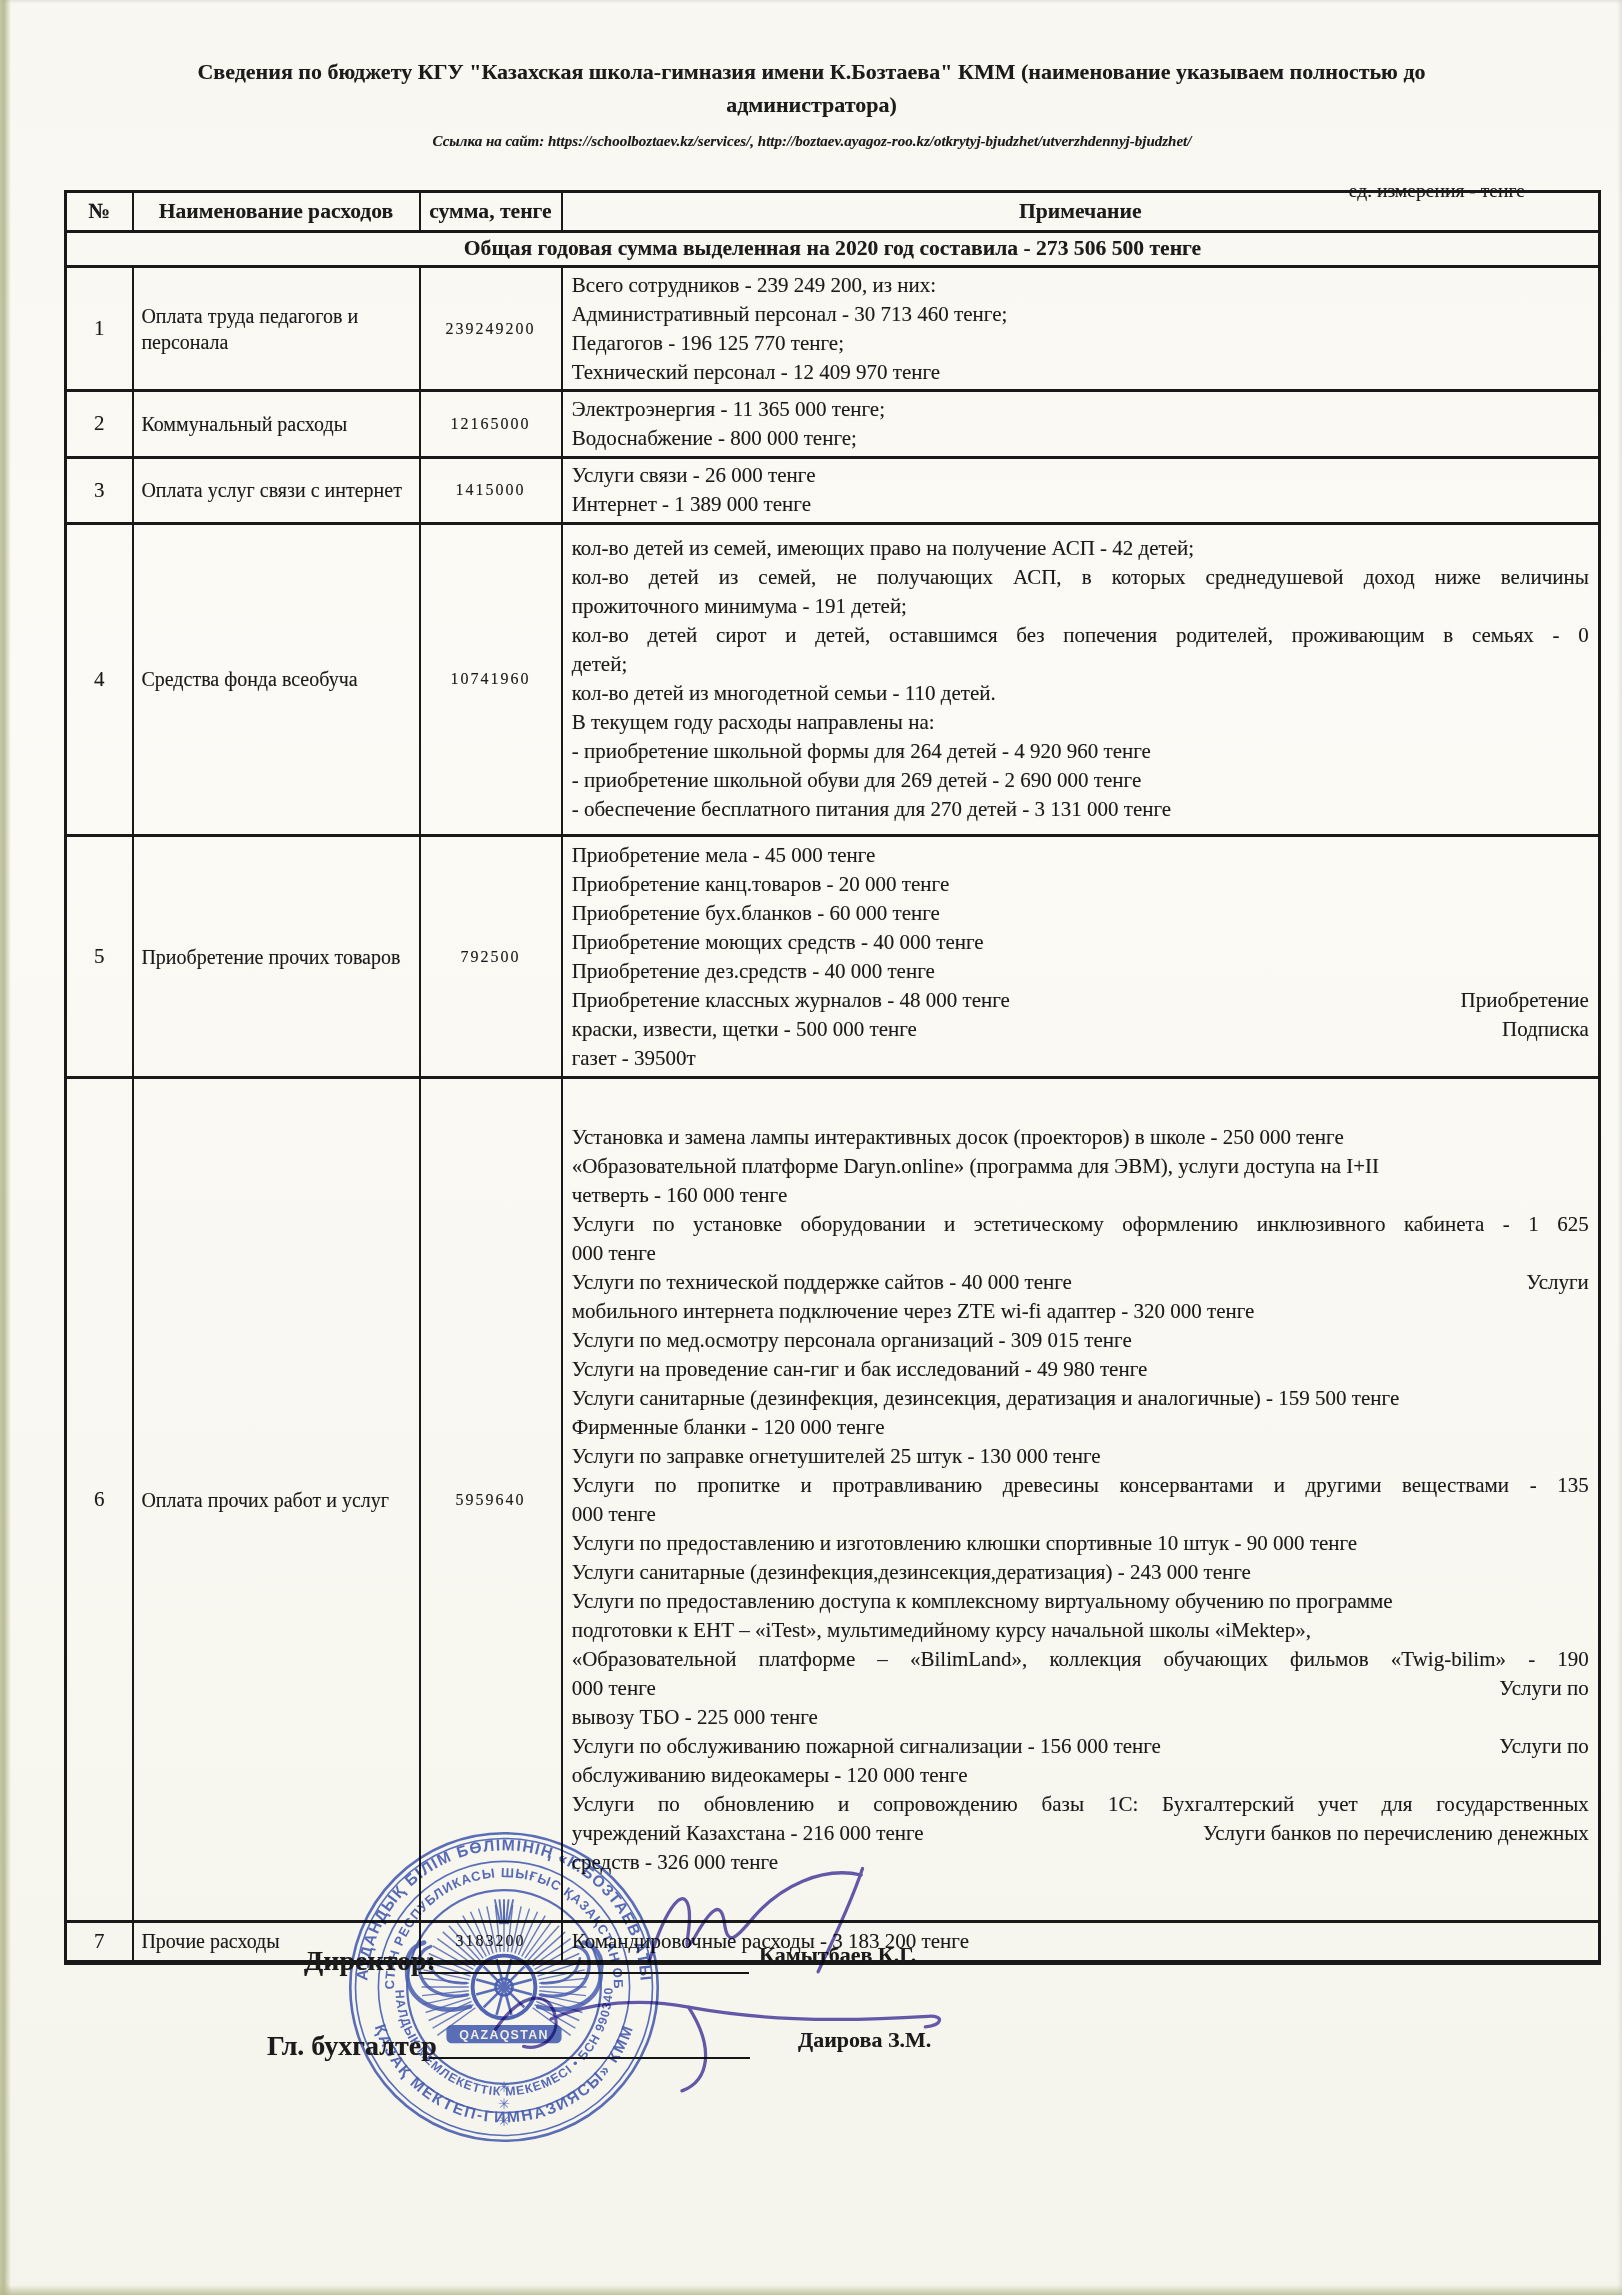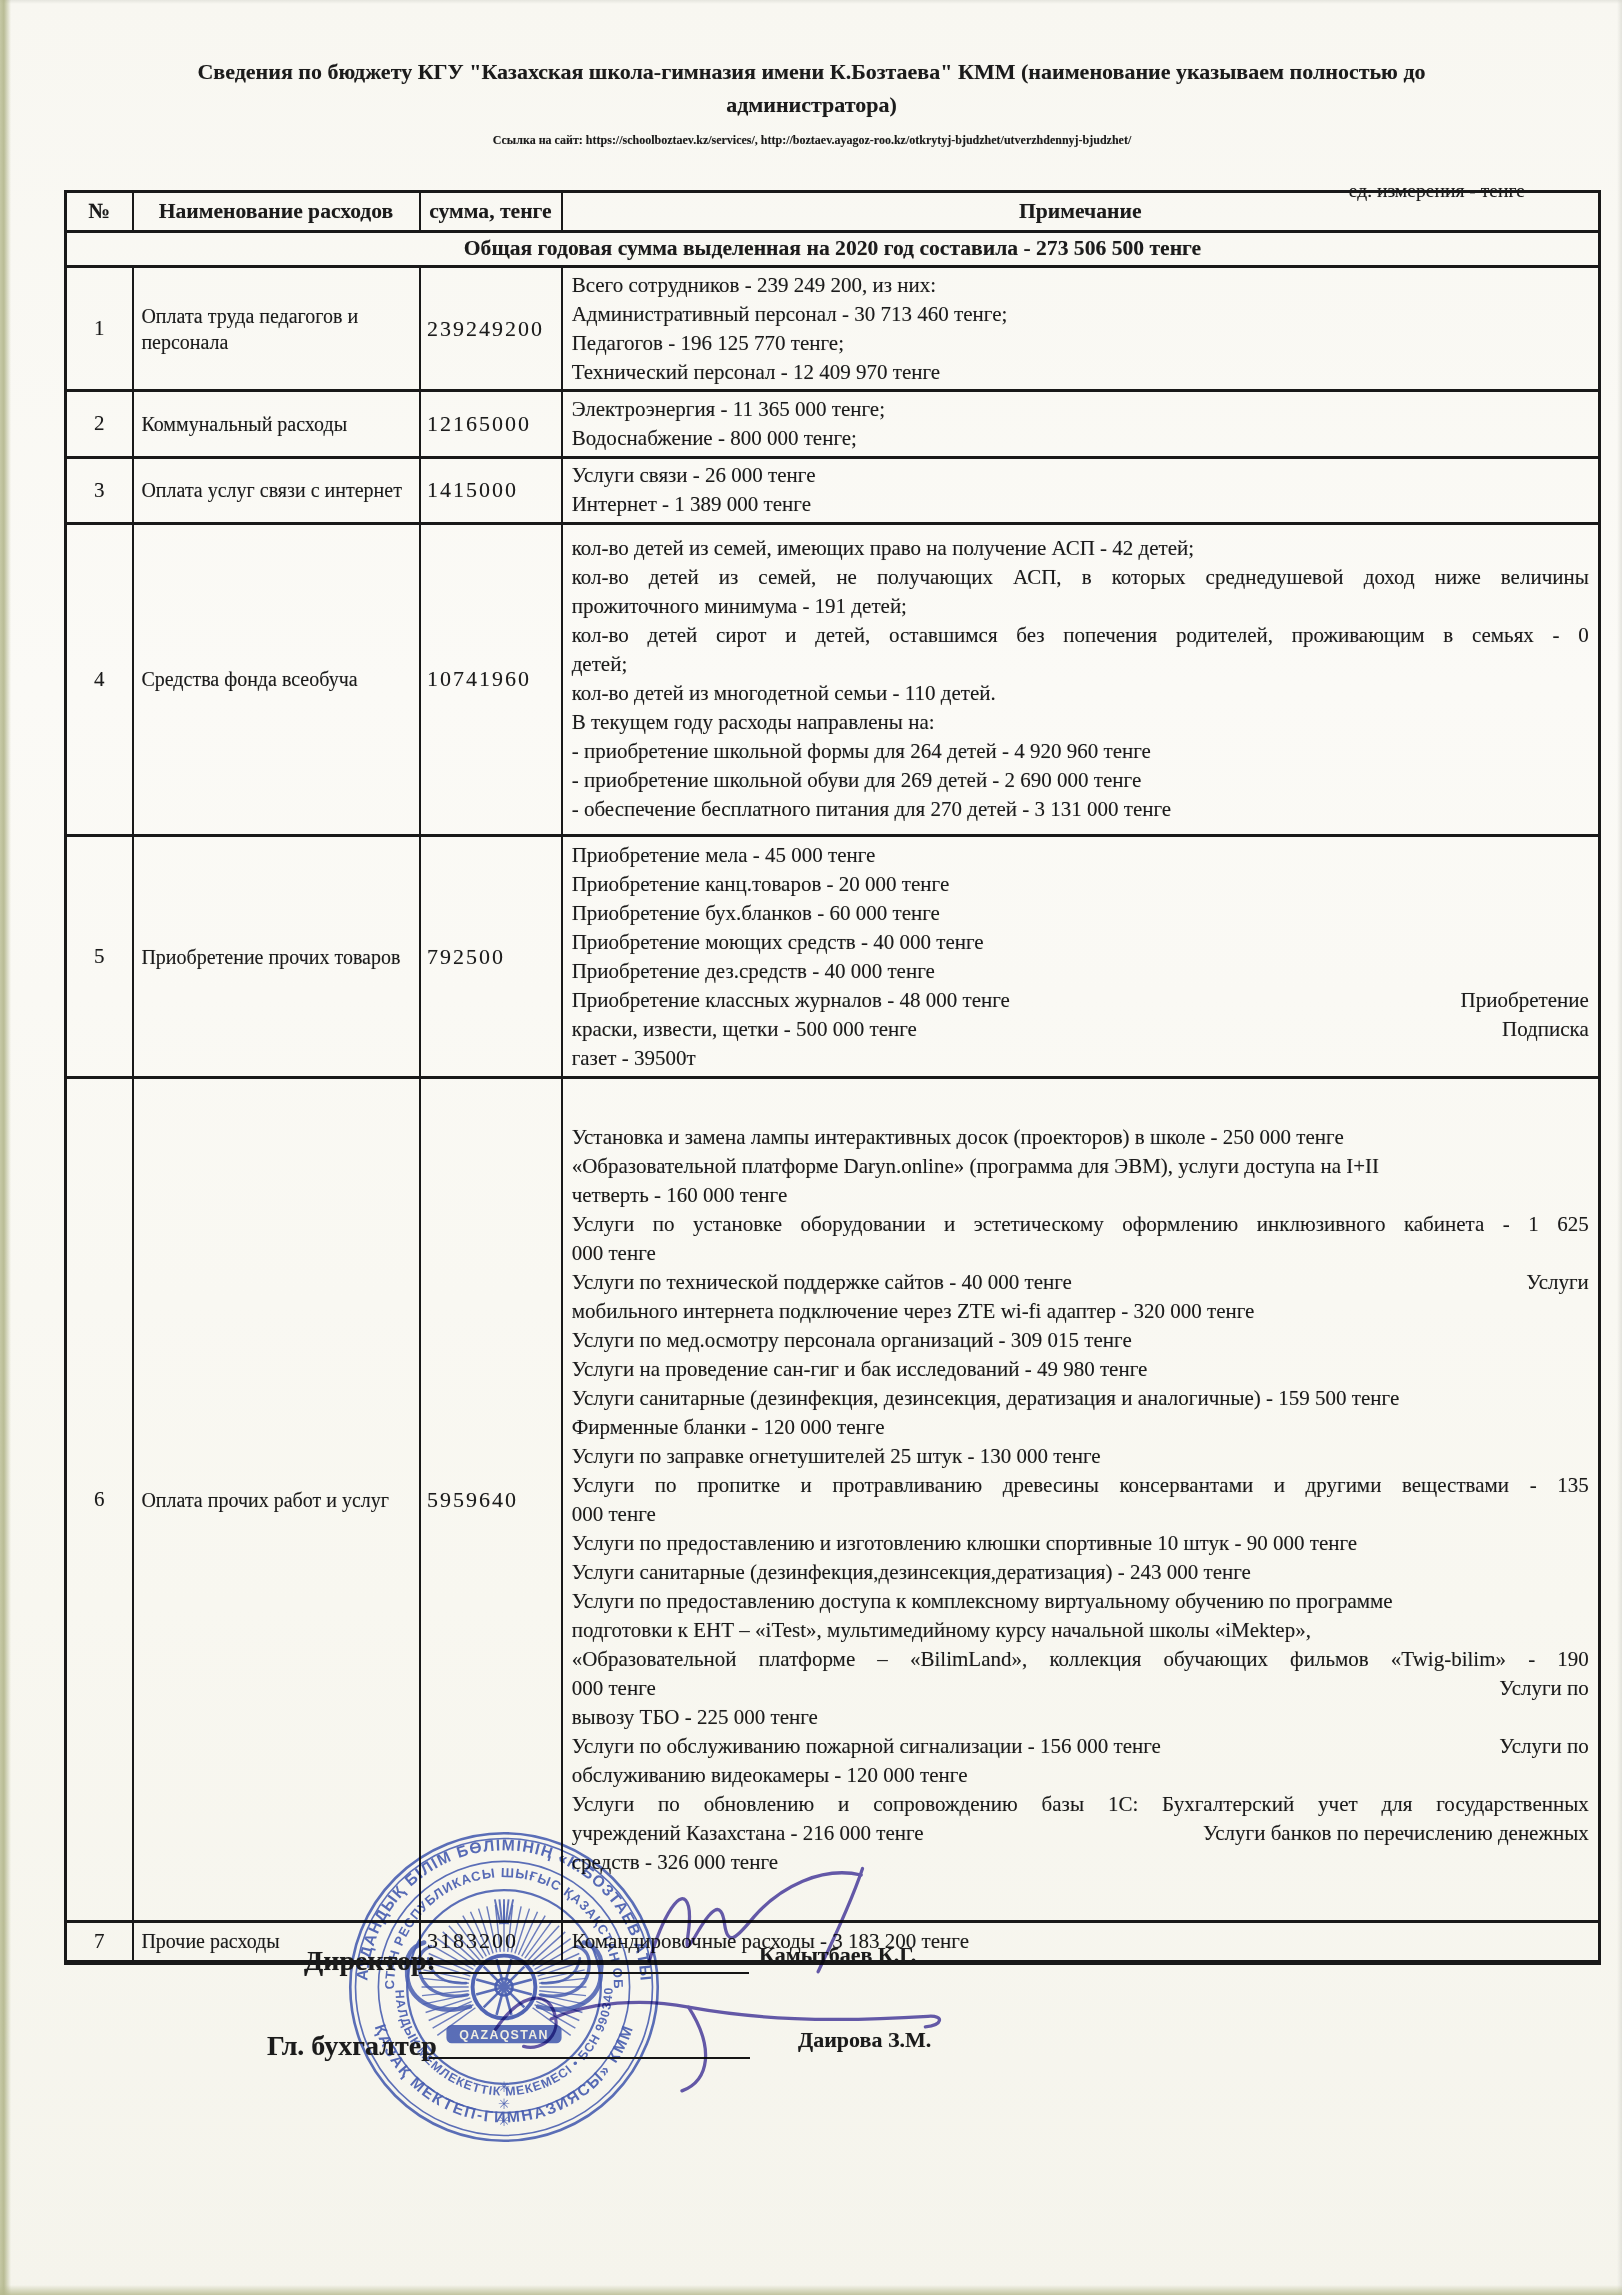--- a/index.html
+++ b/index.html
@@ -13,32 +13,32 @@
   .edge-bottom{position:absolute;left:0;bottom:0;width:100%;height:10.5px;
       background:linear-gradient(0deg,#b4b88c 0%,rgba(180,184,140,0) 100%);opacity:.8;}
   .edge-right{position:absolute;right:0;top:0;width:6.5px;height:100%;
       background:linear-gradient(270deg,#d4d4cd 0%,rgba(212,212,205,0) 100%);opacity:.7;}
   .edge-top{position:absolute;left:0;top:0;width:100%;height:3.9px;
       background:linear-gradient(180deg,#d9d9d2 0%,rgba(217,217,210,0) 100%);opacity:.6;}
 
   .title{position:absolute;top:55px;left:141px;width:1341px;text-align:center;
          font-weight:bold;font-size:22px;line-height:33px;}
   .site-line{position:absolute;top:133px;left:92px;width:1440px;text-align:center;
-         font-weight:bold;font-size:12px;}
+         font-weight:bold;font-size:15px;font-style:italic;}
   .units-line{position:absolute;top:180px;right:98px;font-size:19.6px;}
 
   table.budget{position:absolute;left:64px;top:190px;width:1534px;table-layout:fixed;
          border-collapse:collapse;border:3.9px solid #191919;border-bottom-width:5.2px;}
   .budget th,.budget td{border:2.6px solid #191919;border-top-width:3.3px;border-bottom-width:3.3px;
          vertical-align:middle;padding:1.3px 6.5px;overflow:hidden;}
   .budget th{font-size:21.6px;font-weight:bold;text-align:center;height:34px;padding:1.3px 2.6px;}
   td.total{font-size:21.6px;font-weight:bold;text-align:center;height:30px;}
   td.c-num{font-size:21px;text-align:center;}
   td.c-name{font-size:20px;line-height:26px;padding:2.6px 7.9px;}
-  td.c-sum{font-size:22px;letter-spacing:2px;}
+  td.c-sum{font-size:16px;text-align:center;letter-spacing:2px;}
   td.c-note{font-size:21px;line-height:29px;padding:2.6px 9.2px;}
   .nl{white-space:nowrap;}
   .nl.fill{white-space:normal;text-align:justify;text-align-last:justify;}
   .nl.split{display:flex;justify-content:space-between;}
   .nl.split span{white-space:nowrap;}
   
   tr.r0 td{height:109px;} tr.r1 td{height:55px;} tr.r2 td{height:55px;}
   tr.r3 td{height:304px;} tr.r4 td{height:234px;} tr.r5 td{height:836px;}
   tr.r6 td{height:31px;}
 

